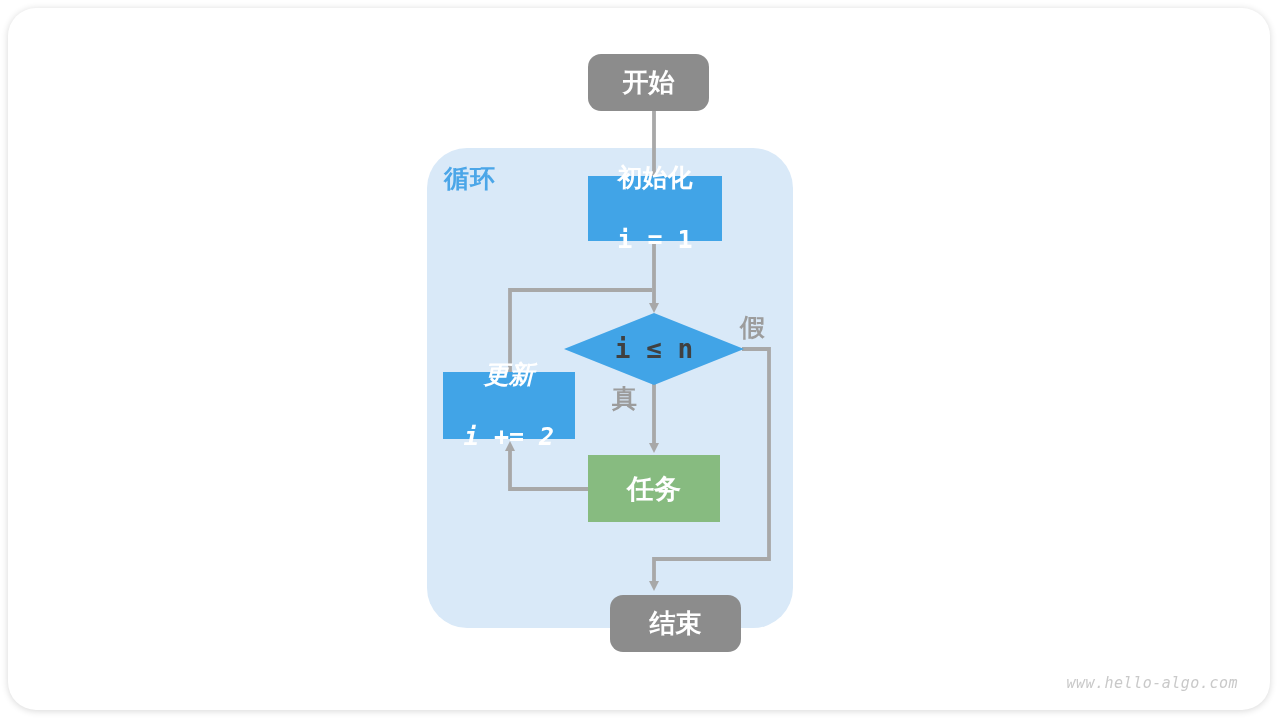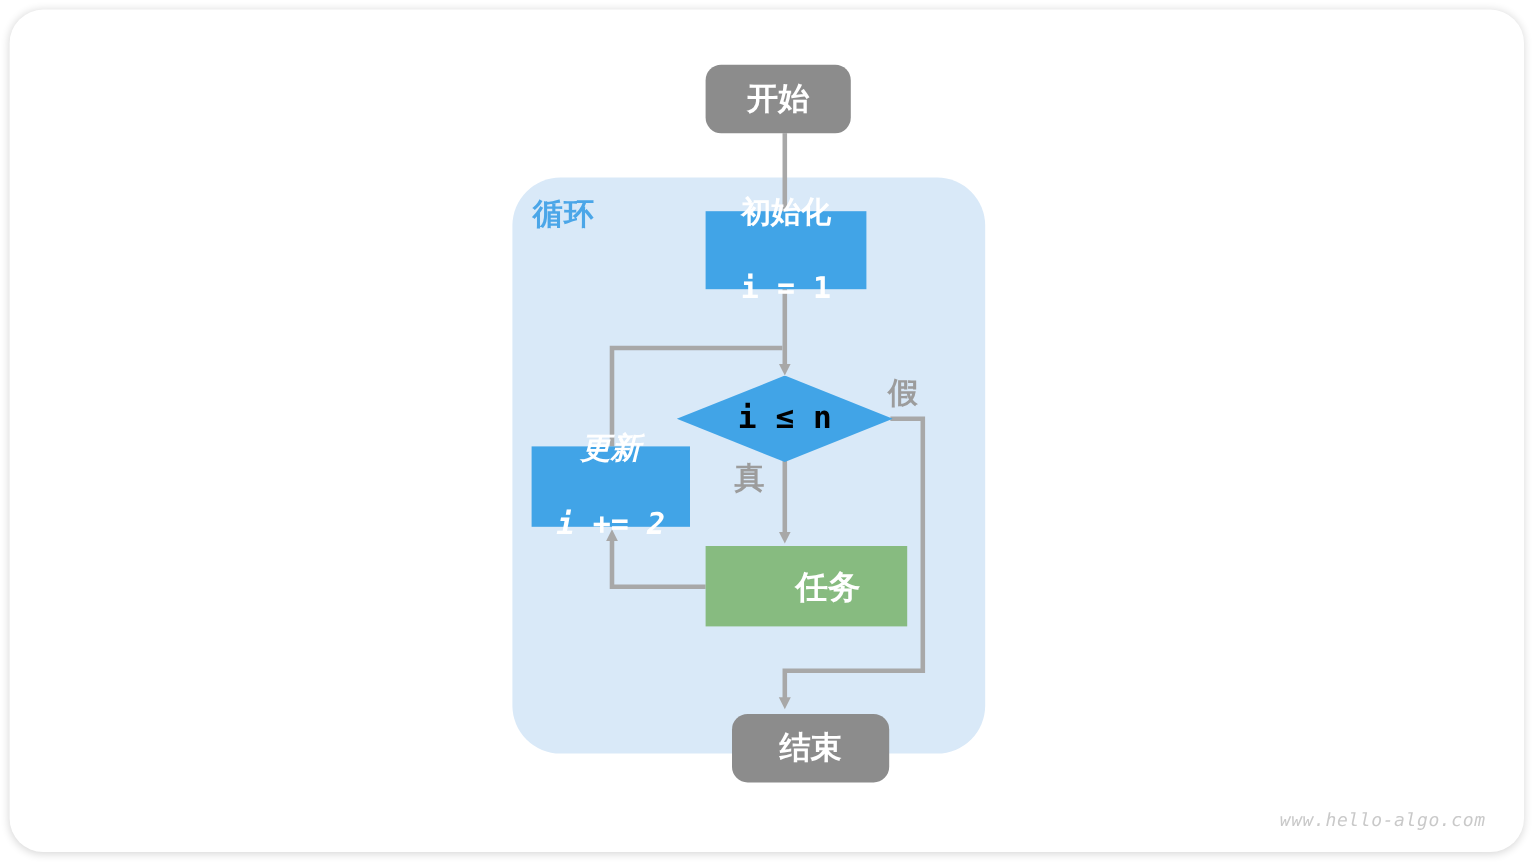--- a/index.html
+++ b/index.html
@@ -17,21 +17,21 @@
     position:relative;width:1280px;height:720px;background:#ffffff;overflow:hidden;
     font-family:"Liberation Sans","DejaVu Sans",sans-serif;
   }
   .card{
     position:absolute;left:8px;top:8px;width:1262px;height:702px;
     background:#ffffff;border-radius:28px;
     box-shadow:0 1px 7px rgba(0,0,0,0.16);
   }
   .loop-container{
     position:absolute;left:427px;top:148px;width:366px;height:480px;
-    background:var(--loop-bg);border-radius:40px;padding-left:28px;
+    background:var(--loop-bg);border-radius:40px;
   }
   .loop-label{
     position:absolute;left:17px;top:14px;
     font-size:25px;font-weight:bold;color:var(--loop-label);letter-spacing:1px;
   }
   svg.connectors{position:absolute;left:0;top:0;pointer-events:none;}
   .node{
     position:absolute;display:flex;flex-direction:column;
     align-items:center;justify-content:center;
     color:#ffffff;font-weight:bold;text-align:center;
@@ -40,21 +40,21 @@
   .process{background:var(--blue);}
   .task{background:var(--green);font-size:27px;}
   .node .line1{font-size:25px;line-height:31px;}
   .node .line2{font-size:25px;line-height:31px;margin-top:31px;}
   .mono{font-family:"DejaVu Sans Mono","Liberation Mono",monospace;}
   .diamond{
     position:absolute;left:564px;top:313px;width:180px;height:72px;
     background:var(--blue);
     clip-path:polygon(50% 0,100% 50%,50% 100%,0 50%);
     display:flex;align-items:center;justify-content:center;
-    color:#000000;font-weight:bold;font-size:26px;
+    color:#404040;font-weight:bold;font-size:26px;
   }
   .edge-label{
     position:absolute;font-size:25px;font-weight:bold;color:var(--edge-label);
   }
   .edge-label.true{left:612px;top:382px;}
   .edge-label.false{left:740px;top:311px;}
   .watermark{
     position:absolute;right:42px;top:674px;
     font-family:"DejaVu Sans Mono","Liberation Mono",monospace;
     font-size:15px;color:var(--watermark);letter-spacing:0.5px;font-style:italic;
@@ -101,21 +101,21 @@
   </div>
 
   <div class="edge-label true">真</div>
   <div class="edge-label false">假</div>
 
   <div class="node process" style="left:443px;top:372px;width:132px;height:67px;font-style:italic;">
     <span class="line1">更新</span>
     <span class="line2 mono">i += 2</span>
   </div>
 
-  <div class="node task" style="left:588px;top:455px;width:132px;height:67px;padding-left:36px;">
+  <div class="node task" style="left:588px;top:455px;width:132px;height:67px;">
     <span>任务</span>
   </div>
 
   <div class="node terminal" style="left:588px;top:595px;width:131px;height:57px;margin-left:22px;">
     <span>结束</span>
   </div>
 
   <div class="watermark">www.hello-algo.com</div>
 
 </div>

